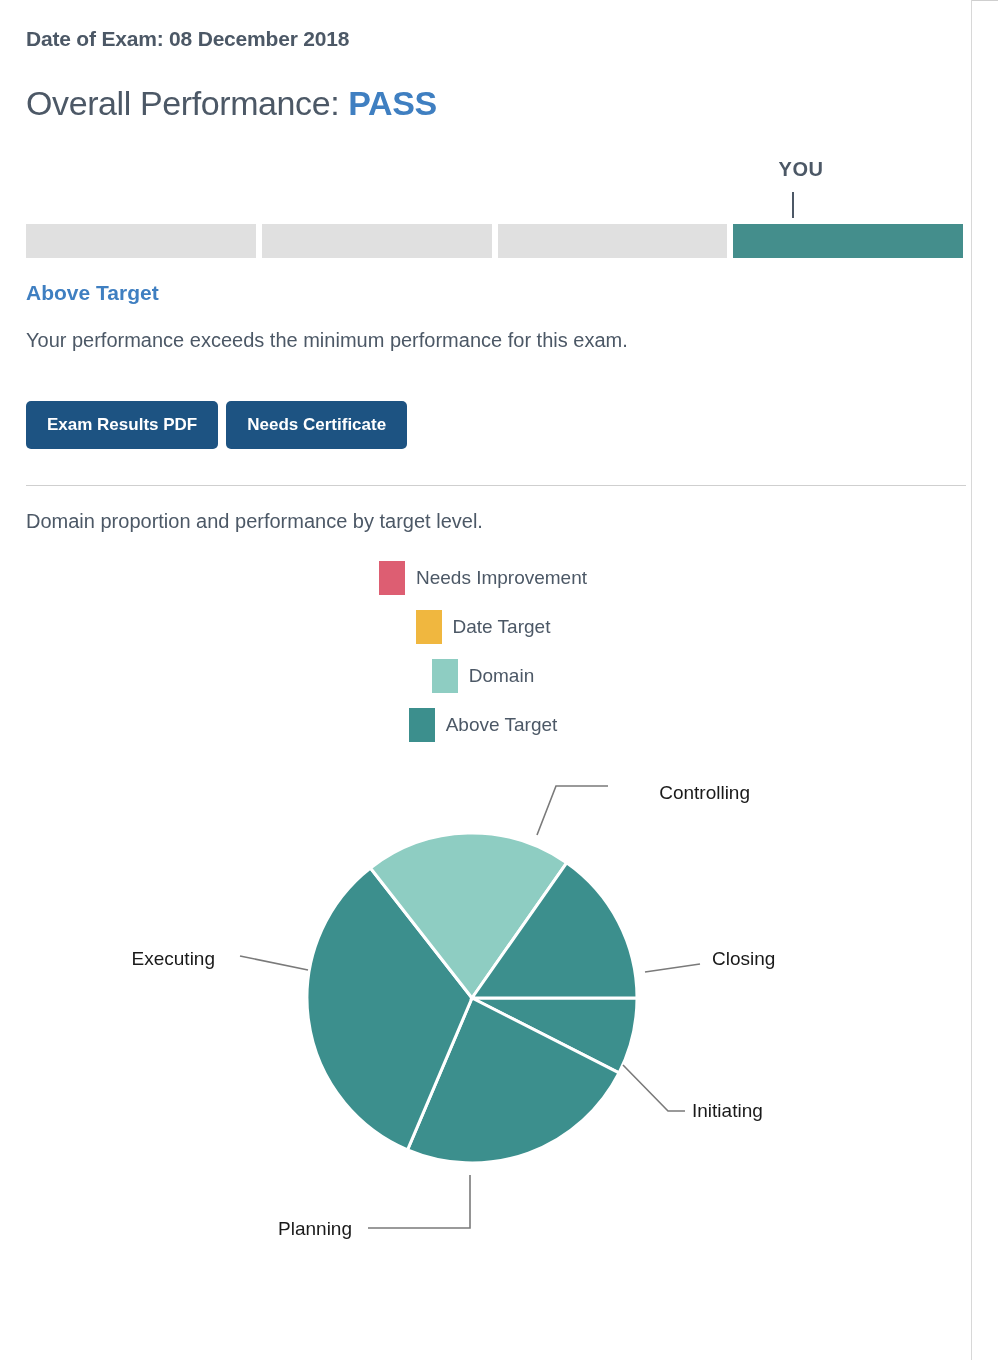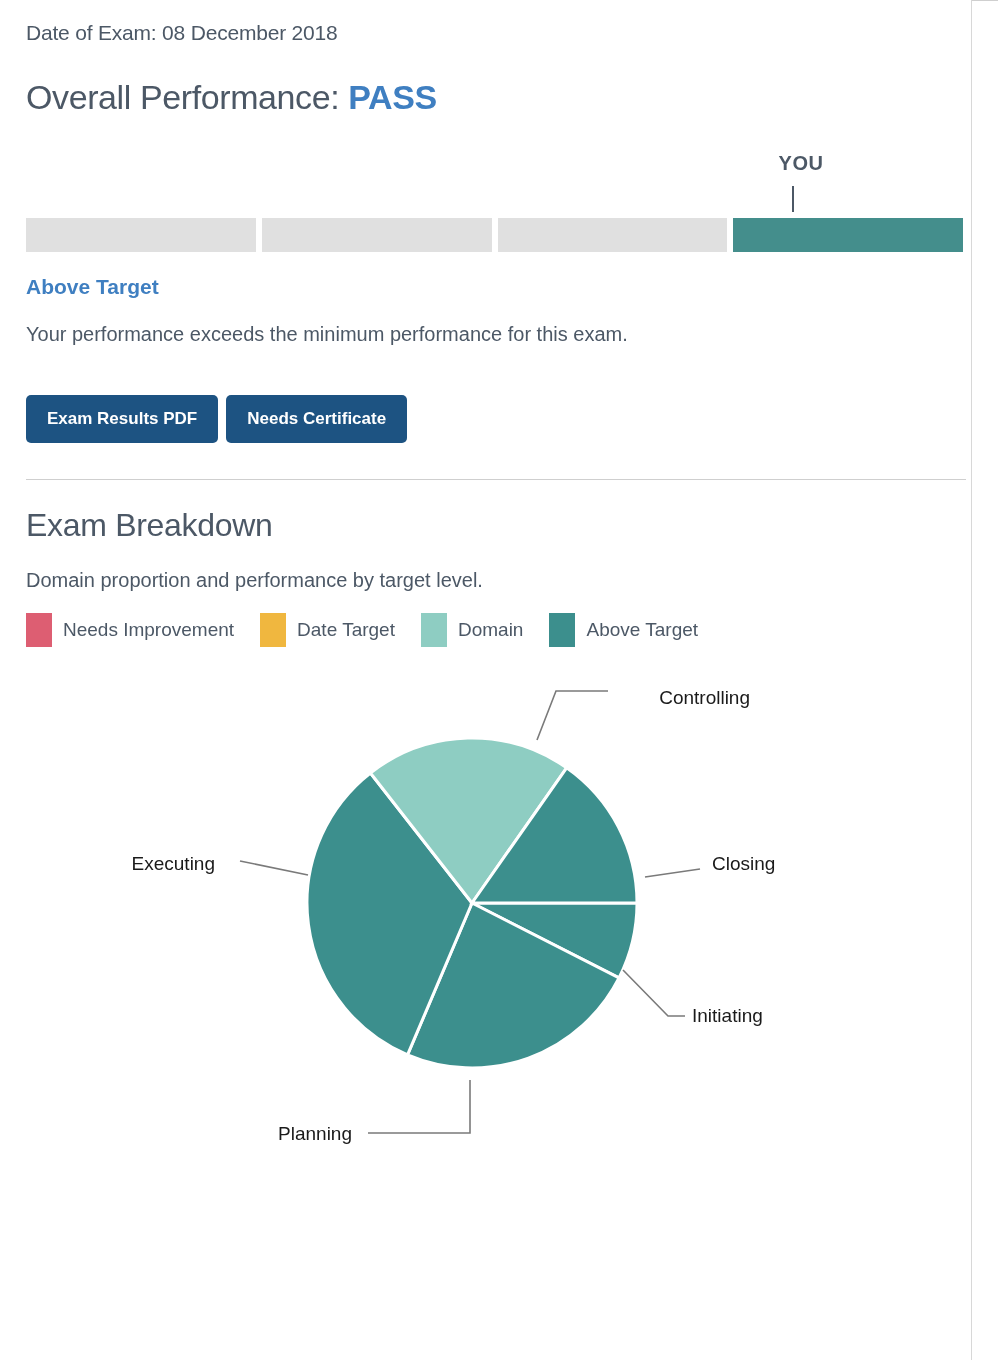--- a/index.html
+++ b/index.html
@@ -45,24 +45,24 @@
   .content {
     position: absolute;
     left: 26px;
     top: 0;
     width: 940px;
   }
 
   
   .exam-date {
     font-size: 21px;
-    font-weight: normal;
+    font-weight: bold;
     color: #4c5866;
     letter-spacing: -0.2px;
-    padding-top: 20px;
+    padding-top: 26px;
     line-height: 1.2;
   }
 
   .overall-perf {
     font-size: 34px;
     font-weight: normal;
     color: #4c5866;
     letter-spacing: -0.4px;
     margin-top: 32px;
     line-height: 1.2;
@@ -167,26 +167,27 @@
     line-height: 1.2;
   }
   .section-sub {
     font-size: 20px;
     color: #4c5866;
     margin-top: 22px;
     line-height: 1.3;
   }
 
   .legend {
-    margin-top: 20px;
+    margin-top: 27px;
     display: flex;
     align-items: center;
-    gap: 0px;
+    gap: 15px;
     font-size: 19px;
     color: #4c5866;
+    flex-direction: column;
   }
   .legend-item {
     display: flex;
     align-items: center;
     margin-right: 26px;
   }
   .legend-swatch {
     width: 26px;
     height: 34px;
     margin-right: 11px;
@@ -236,21 +237,20 @@
     <div class="status-title">Above Target</div>
     <div class="status-desc">Your performance exceeds the minimum performance for this exam.</div>
 
     <div class="btn-row">
       <button class="btn">Exam Results PDF</button>
       <button class="btn">Needs Certificate</button>
     </div>
 
     <hr class="divider">
 
-    <div class="section-title">Exam Breakdown</div>
     <div class="section-sub">Domain proportion and performance by target level.</div>
 
     <div class="legend">
       <div class="legend-item">
         <span class="legend-swatch" style="background: rgb(221, 94, 114);"></span>
         <span>Needs Improvement</span>
       </div>
       <div class="legend-item">
         <span class="legend-swatch" style="background: rgb(240, 183, 63);"></span>
         <span>Date Target</span>

